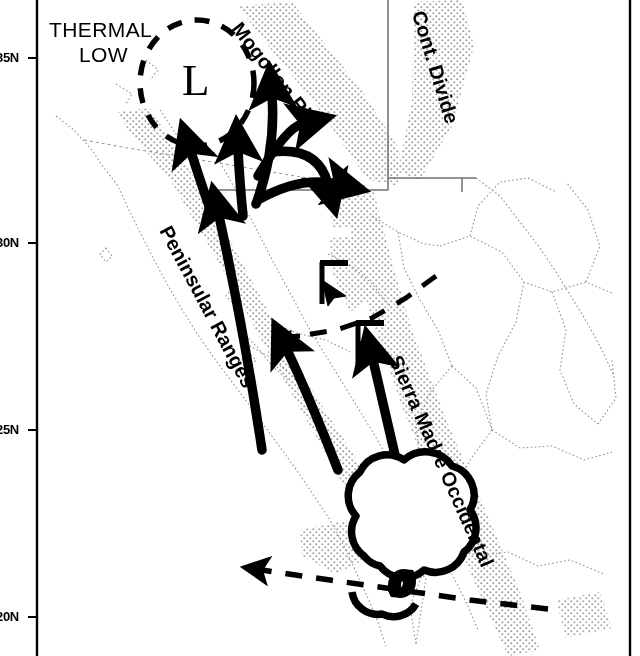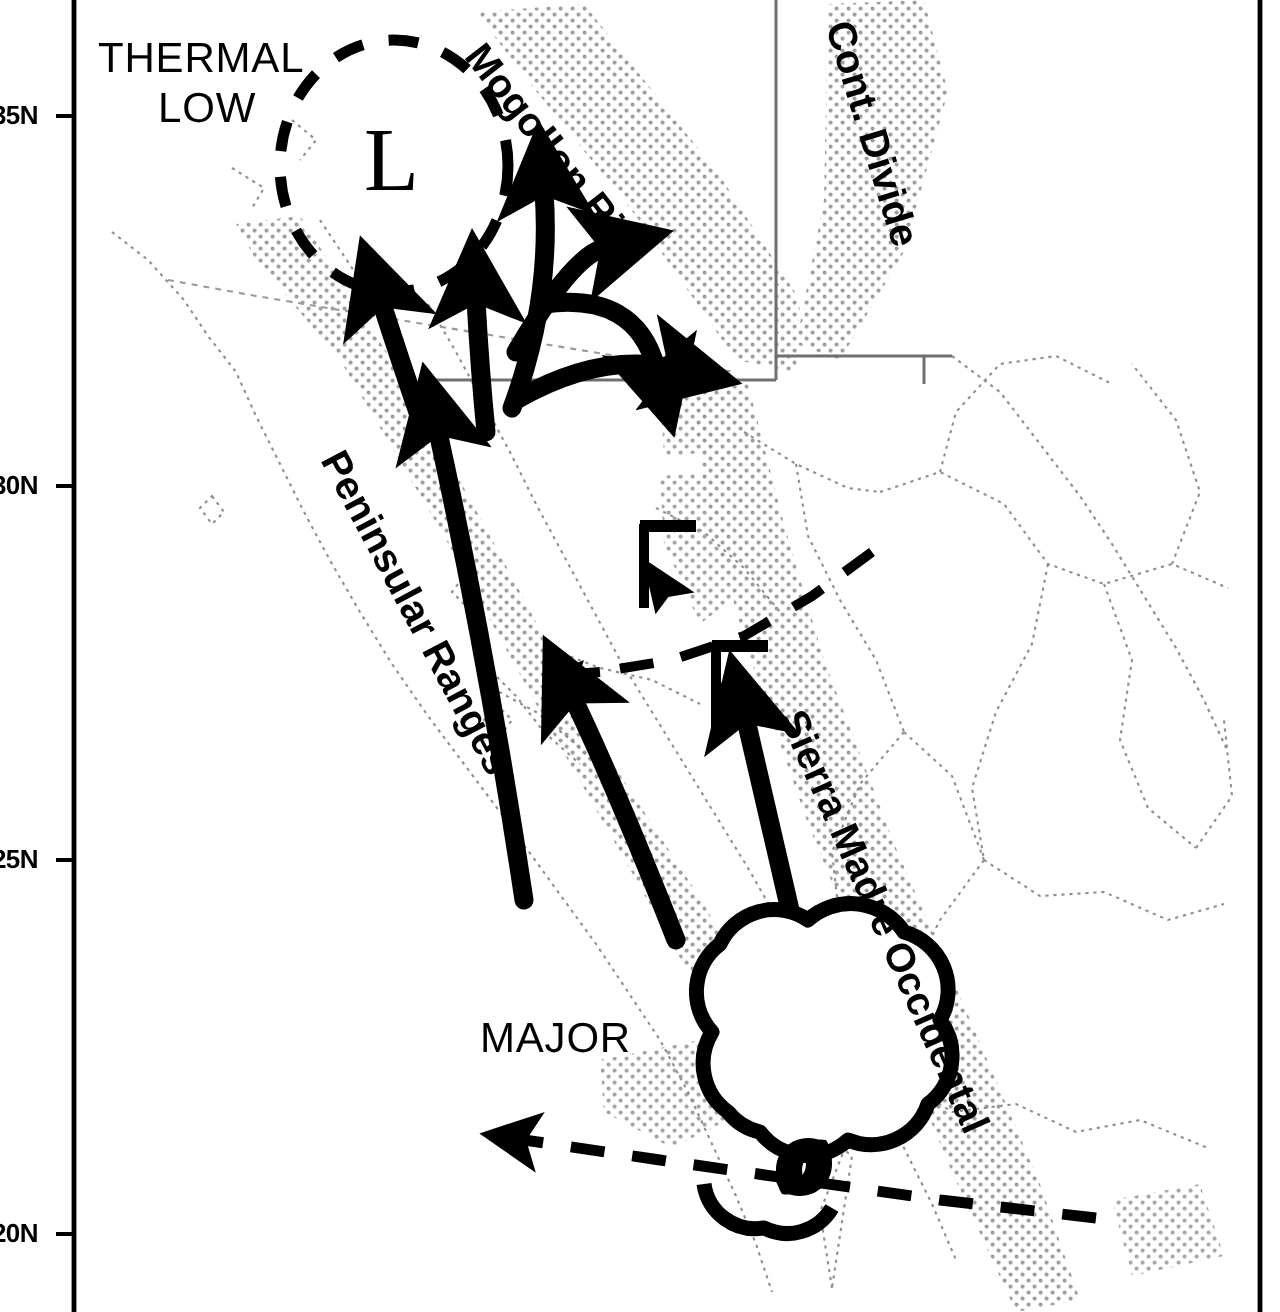--- a/index.html
+++ b/index.html
@@ -196,21 +196,20 @@
 
   <div class="axlabel" style="left:-4px;top:50px;">35N</div>
   <div class="axlabel" style="left:-4px;top:235px;">30N</div>
   <div class="axlabel" style="left:-4px;top:422px;">25N</div>
   <div class="axlabel" style="left:-4px;top:609px;">20N</div>
 
   <div class="maplabel plain-label" style="left:49px;top:18px;">THERMAL</div>
   <div class="maplabel plain-label" style="left:79px;top:43px;">LOW</div>
   <div class="lsym" style="left:182px;top:58px;">L</div>
 
-  <div class="maplabel plain-label" style="left:240px;top:508px;">MAJOR</div>
 
   <div class="maplabel rot-label" style="left:245px;top:18px;transform:rotate(52deg);">Mogollon Rim</div>
 
   <div class="maplabel rot-label" style="left:429px;top:8px;transform:rotate(73deg);">Cont. Divide</div>
 
   <div class="maplabel rot-label" style="left:175px;top:222px;transform:rotate(62deg);">Peninsular Ranges</div>
 
   <div class="maplabel rot-label" style="left:405px;top:352px;transform:rotate(66deg);">Sierra Madre Occidental</div>
 
 </div>

